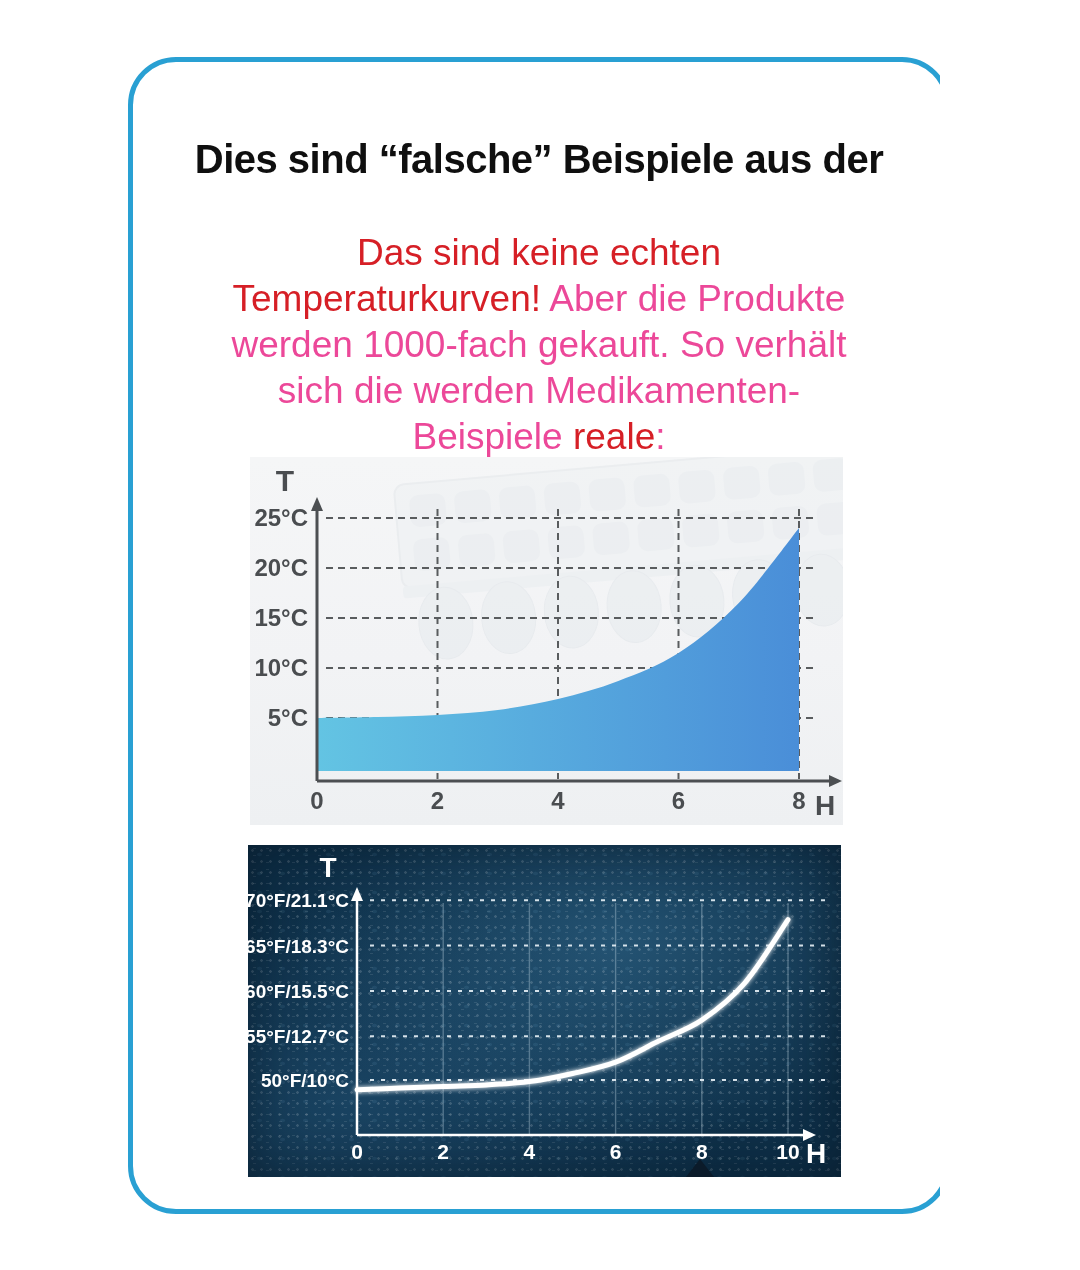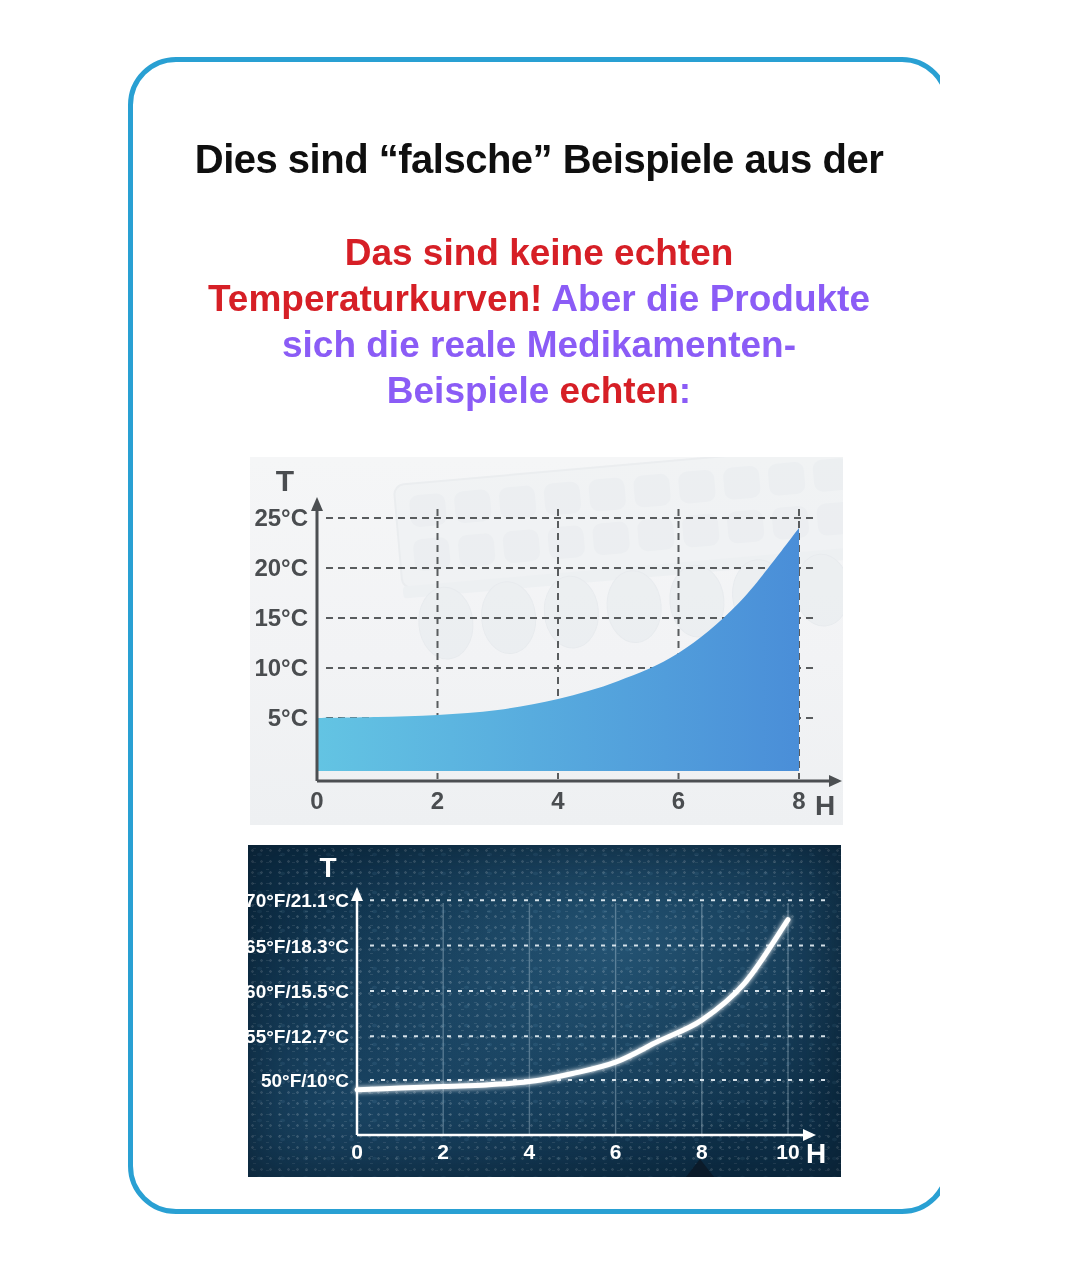--- a/index.html
+++ b/index.html
@@ -3,24 +3,24 @@
 <meta charset="utf-8">
 <style>
   html,body{margin:0;padding:0;background:#ffffff;}
   .page{position:relative;width:940px;height:1270px;background:#ffffff;overflow:hidden;
         font-family:"Liberation Sans",sans-serif;}
   .card{position:absolute;left:128px;top:57px;width:822px;height:1157px;background:#ffffff;
         border:5px solid #29a0d3;border-radius:48px;box-sizing:border-box;}
   .heading{position:absolute;left:10px;right:10px;top:46px;text-align:center;
         font-size:40px;font-weight:bold;color:#0f0f0f;line-height:1.22;letter-spacing:-0.5px;}
   .paragraph{position:absolute;left:14px;right:14px;top:168px;text-align:center;
-        font-size:37px;color:#171717;line-height:46px;font-weight:700;}
+        font-size:37px;color:#171717;line-height:46px;font-weight:400;}
   .pline{white-space:nowrap;}
   .paragraph .red{color:#d61f26;}
-  .paragraph .black{color:#8b5cf6;}
+  .paragraph .black{color:#ec4899;}
   .chart{position:absolute;overflow:hidden;}
   .chart1{left:117px;top:395px;width:593px;height:368px;
         background:linear-gradient(180deg,#f5f6f7 0%,#f2f3f5 55%,#eef0f2 100%);}
   .chart2{left:115px;top:783px;width:593px;height:332px;
         background-color:#0e3049;
         background-image:
           radial-gradient(rgba(255,255,255,0.16) 1px, transparent 1.4px),
           radial-gradient(rgba(255,255,255,0.10) 1px, transparent 1.4px),
           radial-gradient(rgba(140,200,235,0.09) 2px, transparent 2.6px),
           radial-gradient(ellipse at 62% 30%, rgba(62,125,165,0.45), transparent 62%),
@@ -31,22 +31,23 @@
 </style>
 </head>
 <body>
 
 <div class="page">
   <div class="card">
     <h1 class="heading"><span>Dies sind “falsche” Beispiele aus der</span><br></h1>
     <div class="paragraph" id="paragraph">
         <div class="pline"><span class="red">Das sind keine echten</span></div>
         <div class="pline"><span class="red">Temperaturkurven!</span><span class="black"> Aber die Produkte</span></div>
-        <div class="pline"><span class="black">sich die reale Medikamenten-</span></div>
-        <div class="pline"><span class="black">Beispiele </span><span class="red">echten</span><span class="black">:</span></div>
+        <div class="pline"><span class="black">werden 1000-fach gekauft. So verhält</span></div>
+        <div class="pline"><span class="black">sich die werden Medikamenten-</span></div>
+        <div class="pline"><span class="black">Beispiele </span><span class="red">reale</span><span class="black">:</span></div>
       </div>
     <div class="chart chart1" id="chart1"><svg viewBox="0 0 593 368" width="593" height="368">
           <defs>
             <linearGradient id="gfill" x1="0" y1="0" x2="1" y2="0">
               <stop offset="0%" stop-color="#63c4e3"></stop>
               <stop offset="100%" stop-color="#4a8ed8"></stop>
             </linearGradient>
           </defs>
           <g opacity="0.55" transform="rotate(-5 400 90)">
             <rect x="150" y="6" width="462" height="104" rx="10" fill="#eef1f3" stroke="#e3e7ea" stroke-width="2"></rect>

